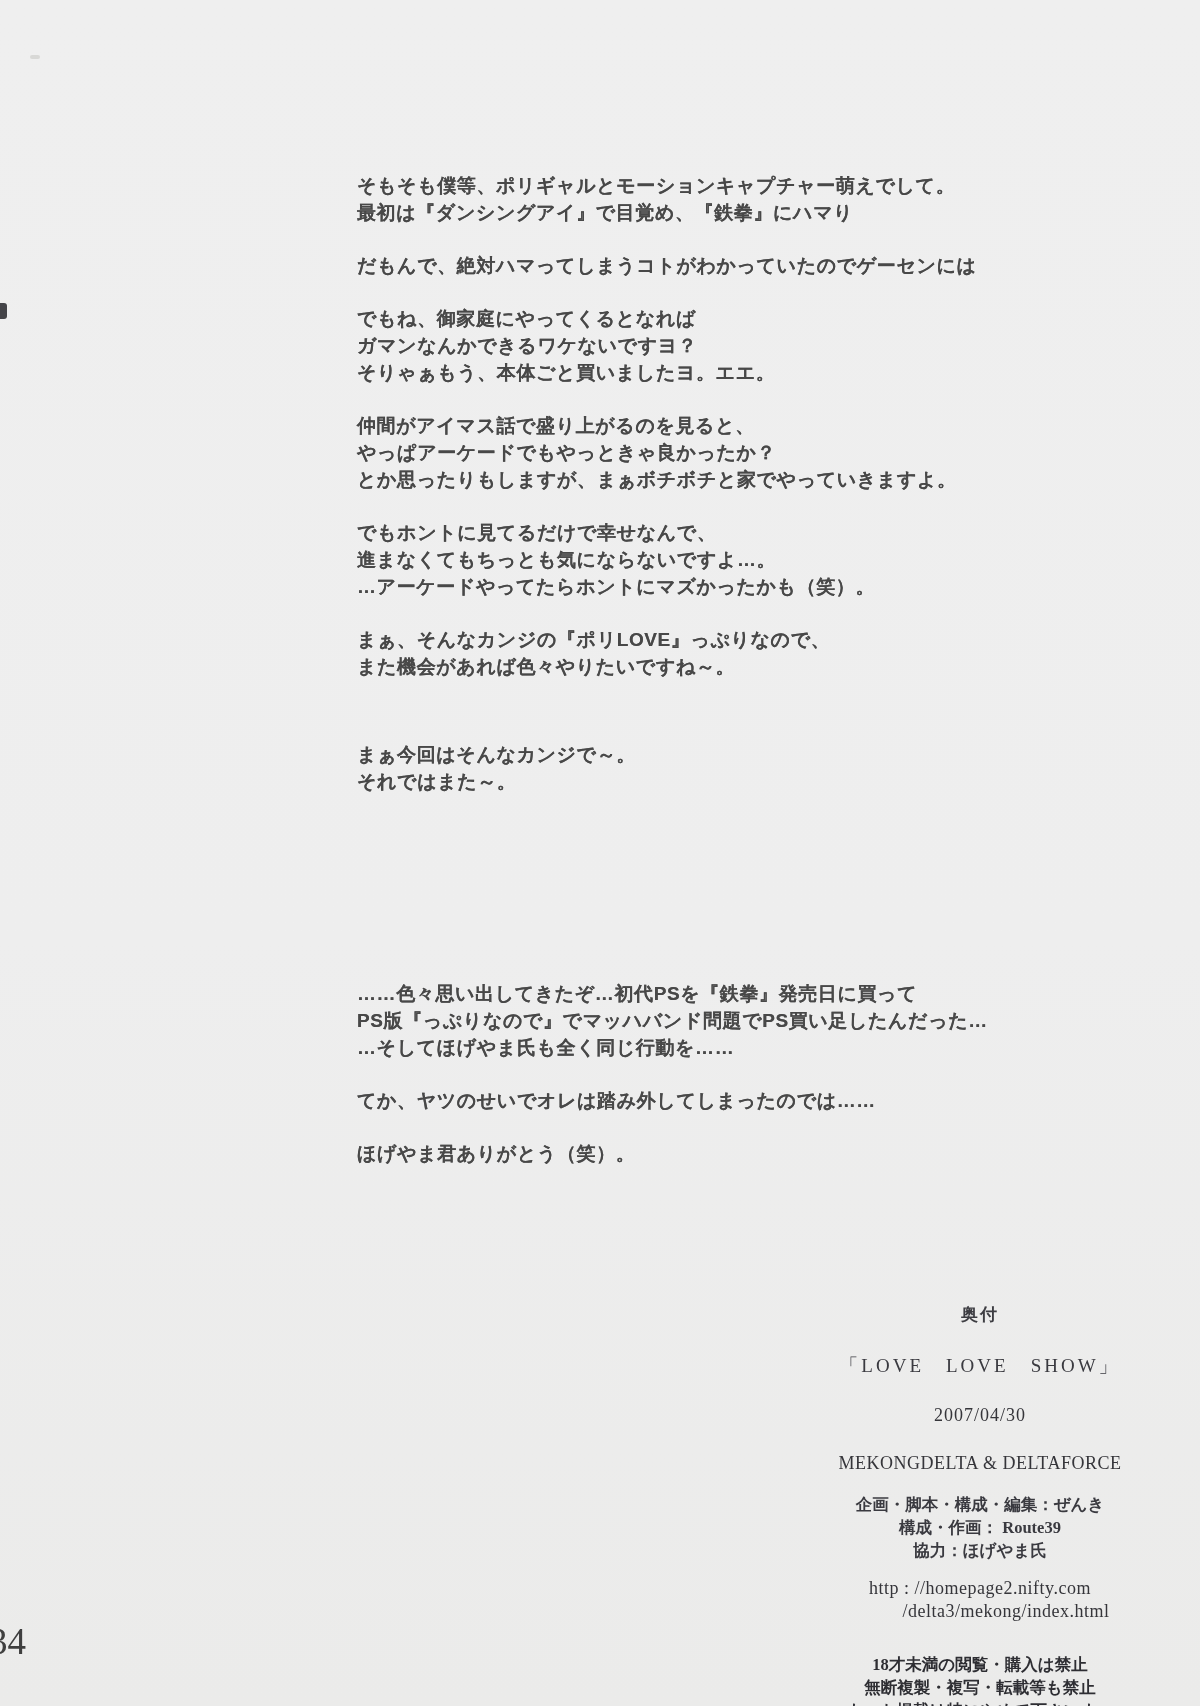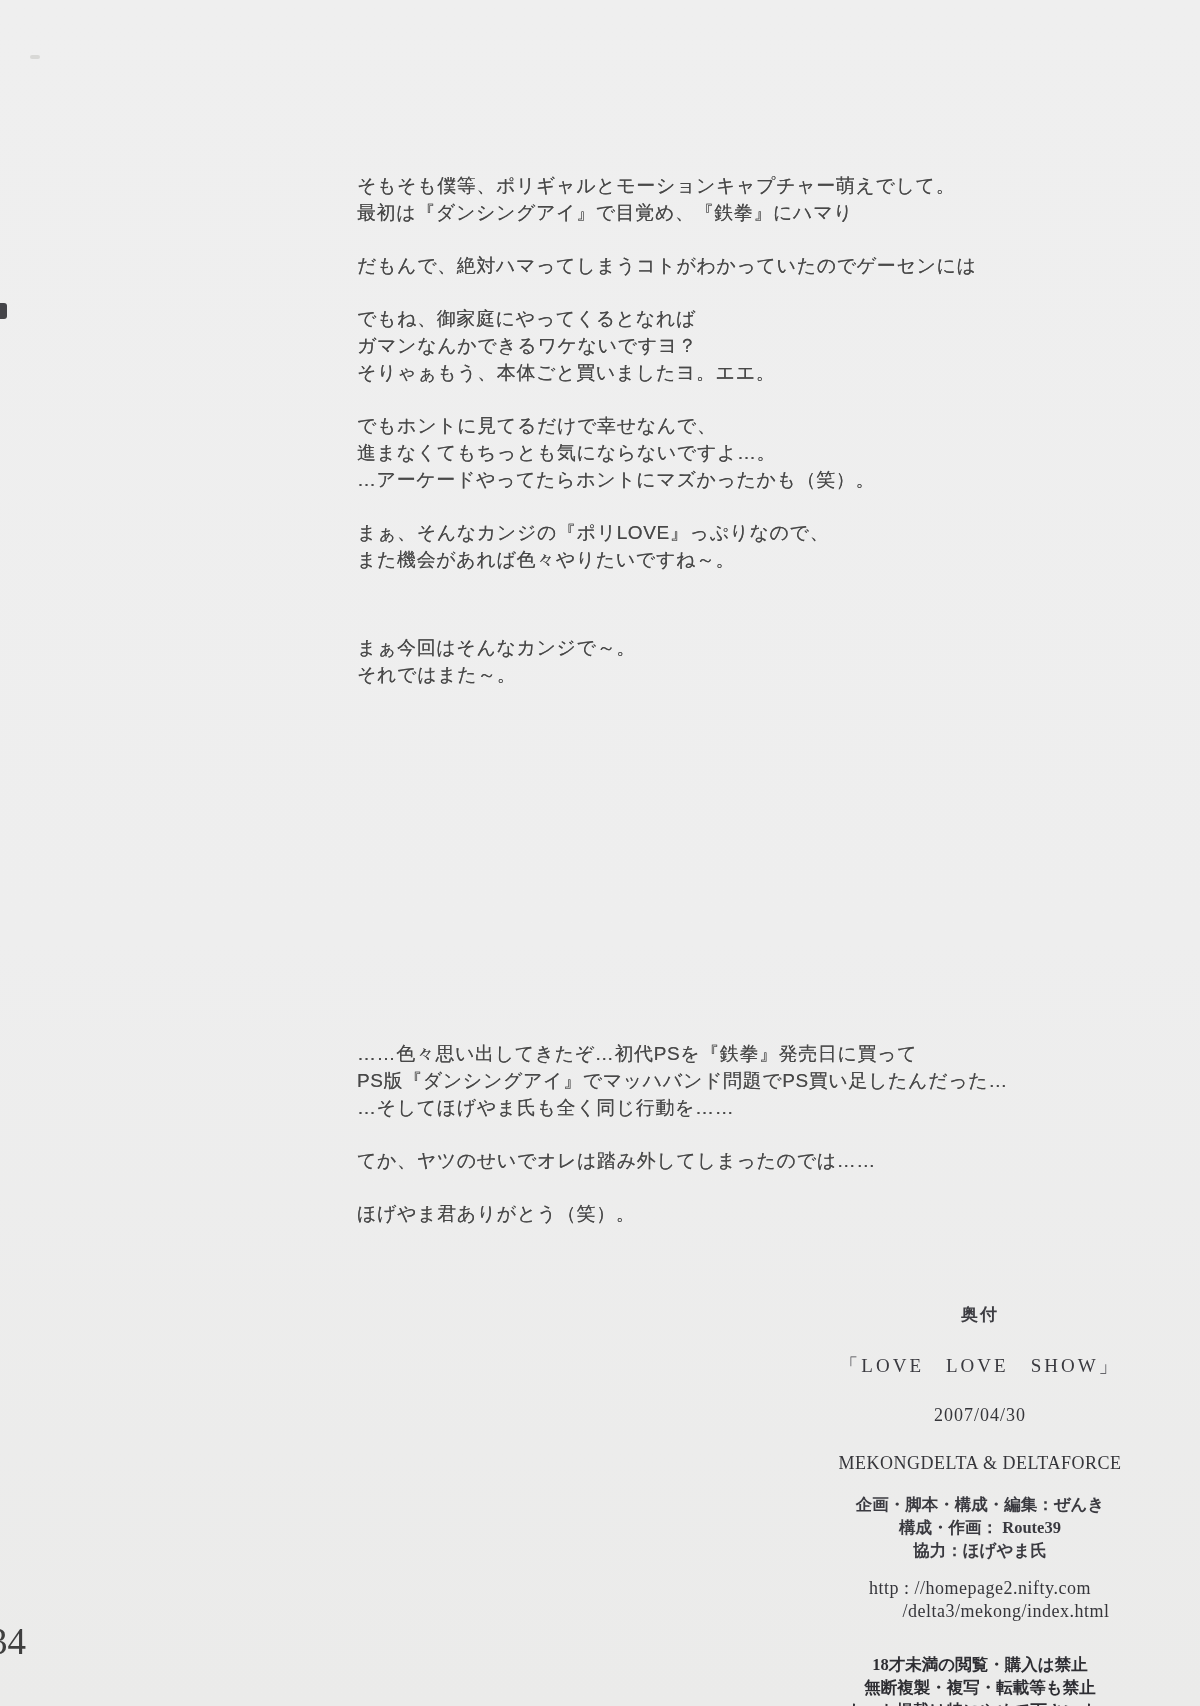--- a/index.html
+++ b/index.html
@@ -21,22 +21,22 @@
   .bodytext {
     position: absolute;
     left: 357px;
     color: #484848;
     font-size: 19px;
     line-height: 27px;
     letter-spacing: 0.6px;
     text-shadow: 0 0 0.5px rgba(72,72,72,0.75);
   }
   .afterword  { top: 172px; }
-  .postscript { top: 1040px; }
-  .para { margin: 0 0 26px 0; }
+  .postscript { top: 980px; }
+  .para { margin: 0 0 26px 0; font-weight: bold; }
   .para.gap-before { margin-top: 61px; }
   .ln { white-space: pre; }
 
   
   .colophon {
     position: absolute;
     left: 700px;
     top: 1303px;
     width: 560px;
     text-align: center;
@@ -134,38 +134,43 @@
     </div>
     <div class="para">
       <div class="ln">だもんで、絶対ハマってしまうコトがわかっていたのでゲーセンには</div>
     </div>
     <div class="para">
       <div class="ln">でもね、御家庭にやってくるとなれば</div>
       <div class="ln">ガマンなんかできるワケないですヨ？</div>
       <div class="ln">そりゃぁもう、本体ごと買いましたヨ。エエ。</div>
     </div>
     <div class="para">
+      <div class="ln">仲間がアイマス話で盛り上がるのを見ると、</div>
+      <div class="ln">やっぱアーケードでもやっときゃ良かったか？</div>
+      <div class="ln">とか思ったりもしますが、まぁボチボチと家でやっていきますよ。</div>
+    </div>
+    <div class="para">
       <div class="ln">でもホントに見てるだけで幸せなんで、</div>
       <div class="ln">進まなくてもちっとも気にならないですよ…。</div>
       <div class="ln">…アーケードやってたらホントにマズかったかも（笑）。</div>
     </div>
     <div class="para">
       <div class="ln">まぁ、そんなカンジの『ポリLOVE』っぷりなので、</div>
       <div class="ln">また機会があれば色々やりたいですね～。</div>
     </div>
     <div class="para gap-before">
       <div class="ln">まぁ今回はそんなカンジで～。</div>
       <div class="ln">それではまた～。</div>
     </div>
   </section>
 
   <section class="bodytext postscript">
     <div class="para">
       <div class="ln">……色々思い出してきたぞ…初代PSを『鉄拳』発売日に買って</div>
-      <div class="ln">PS版『ダンシングアイ』でマッハバンド問題でPS買い足したんだった…</div>
+      <div class="ln">PS版『っぷりなので』でマッハバンド問題でPS買い足したんだった…</div>
       <div class="ln">…そしてほげやま氏も全く同じ行動を……</div>
     </div>
     <div class="para">
       <div class="ln">てか、ヤツのせいでオレは踏み外してしまったのでは……</div>
     </div>
     <div class="para">
       <div class="ln">ほげやま君ありがとう（笑）。</div>
     </div>
   </section>
 

